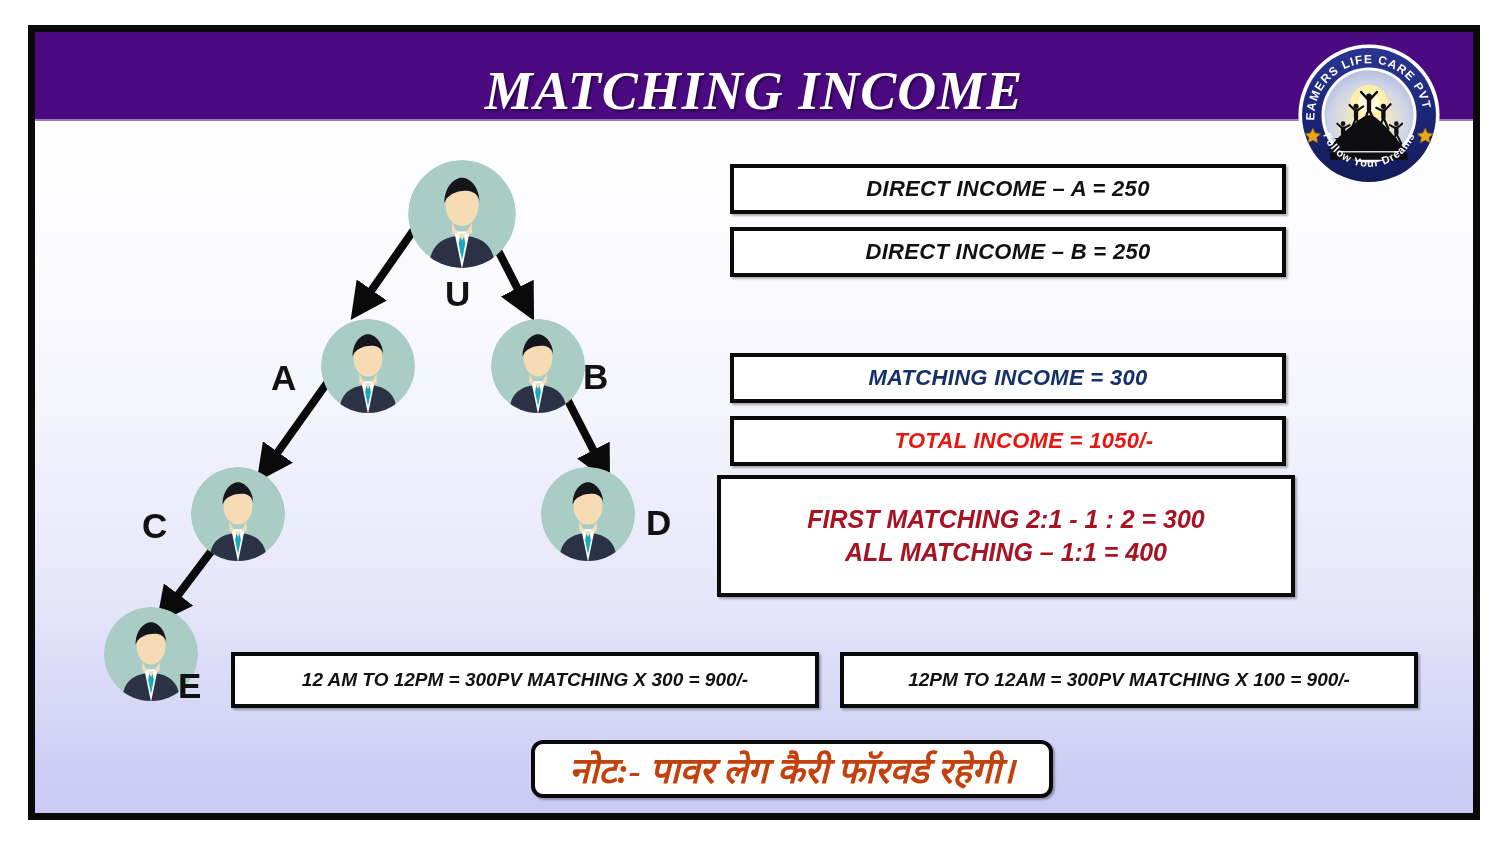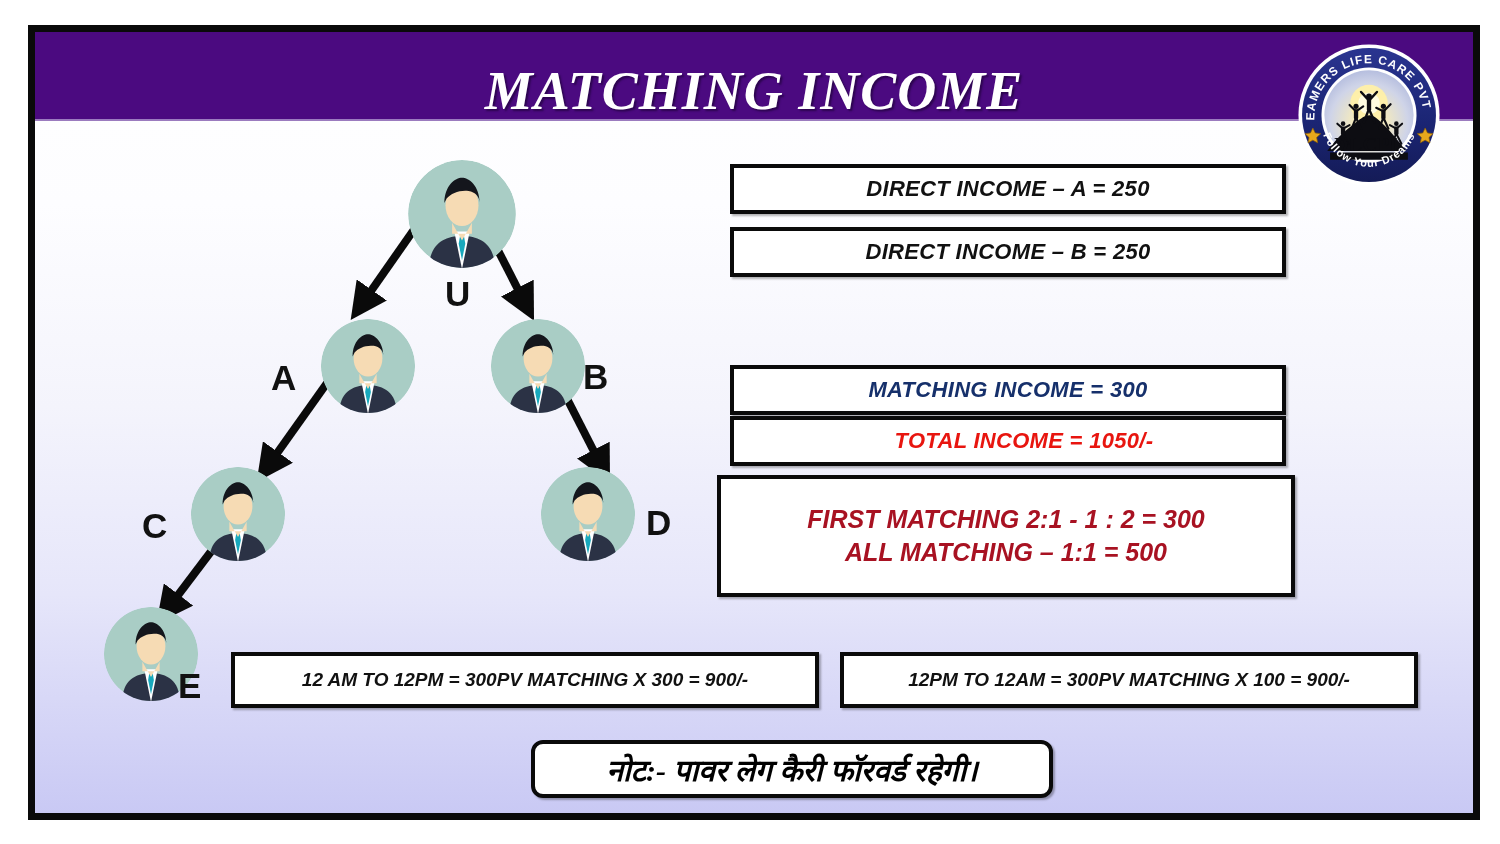--- a/index.html
+++ b/index.html
@@ -141,24 +141,24 @@
     background: #ffffff;
     border: 4px solid #0a0a0a;
     border-radius: 12px;
     display: flex;
     align-items: center;
     justify-content: center;
     box-shadow: 2px 2px 2px rgba(0,0,0,0.30);
   }
   #notebox span {
     font-family: "Liberation Serif", serif;
-    font-size: 30px;
+    font-size: 36px;
     font-weight: bold;
     font-style: italic;
-    color: #000000;
+    color: #c2410c;
     white-space: nowrap;
   }
 </style>
 </head>
 <body>
 
 <div id="slide">
   <div id="frame">
 
     <div id="header">
@@ -369,30 +369,30 @@
       </div>
       <div class="nlabel" style="left:143px; top:545px;">E</div>
     </div>
 
     <div class="ibox" style="left:695px; top:132px; width:556px; height:50px;">
       <span class="ibox-text">DIRECT INCOME – A  =  250</span>
     </div>
     <div class="ibox" style="left:695px; top:195px; width:556px; height:50px;">
       <span class="ibox-text">DIRECT INCOME – B  =  250</span>
     </div>
-    <div class="ibox" style="left:695px; top:321px; width:556px; height:50px;margin-top:12px;">
+    <div class="ibox" style="left:695px; top:321px; width:556px; height:50px;">
       <span class="ibox-text navy">MATCHING INCOME  =  300</span>
     </div>
     <div class="ibox" style="left:695px; top:384px; width:556px; height:50px;">
       <span class="ibox-text red">TOTAL  INCOME  =  1050/-</span>
     </div>
 
     <div id="matchrules" style="left:682px; top:443px; width:578px; height:122px;">
       <div class="line">FIRST MATCHING 2:1 - 1 : 2 = 300</div>
-      <div class="line">ALL MATCHING – 1:1 = 500</div>
+      <div class="line">ALL MATCHING – 1:1 = 400</div>
     </div>
 
     <div class="timebox" style="left:196px; top:620px; width:588px; height:56px;">
       <span>12 AM TO 12PM = 300PV MATCHING X 300 = 900/-</span>
     </div>
     <div class="timebox" style="left:805px; top:620px; width:578px; height:56px;">
       <span>12PM TO 12AM = 300PV MATCHING X 100 = 900/-</span>
     </div>
 
     <div id="notebox" style="left:496px; top:708px;">

